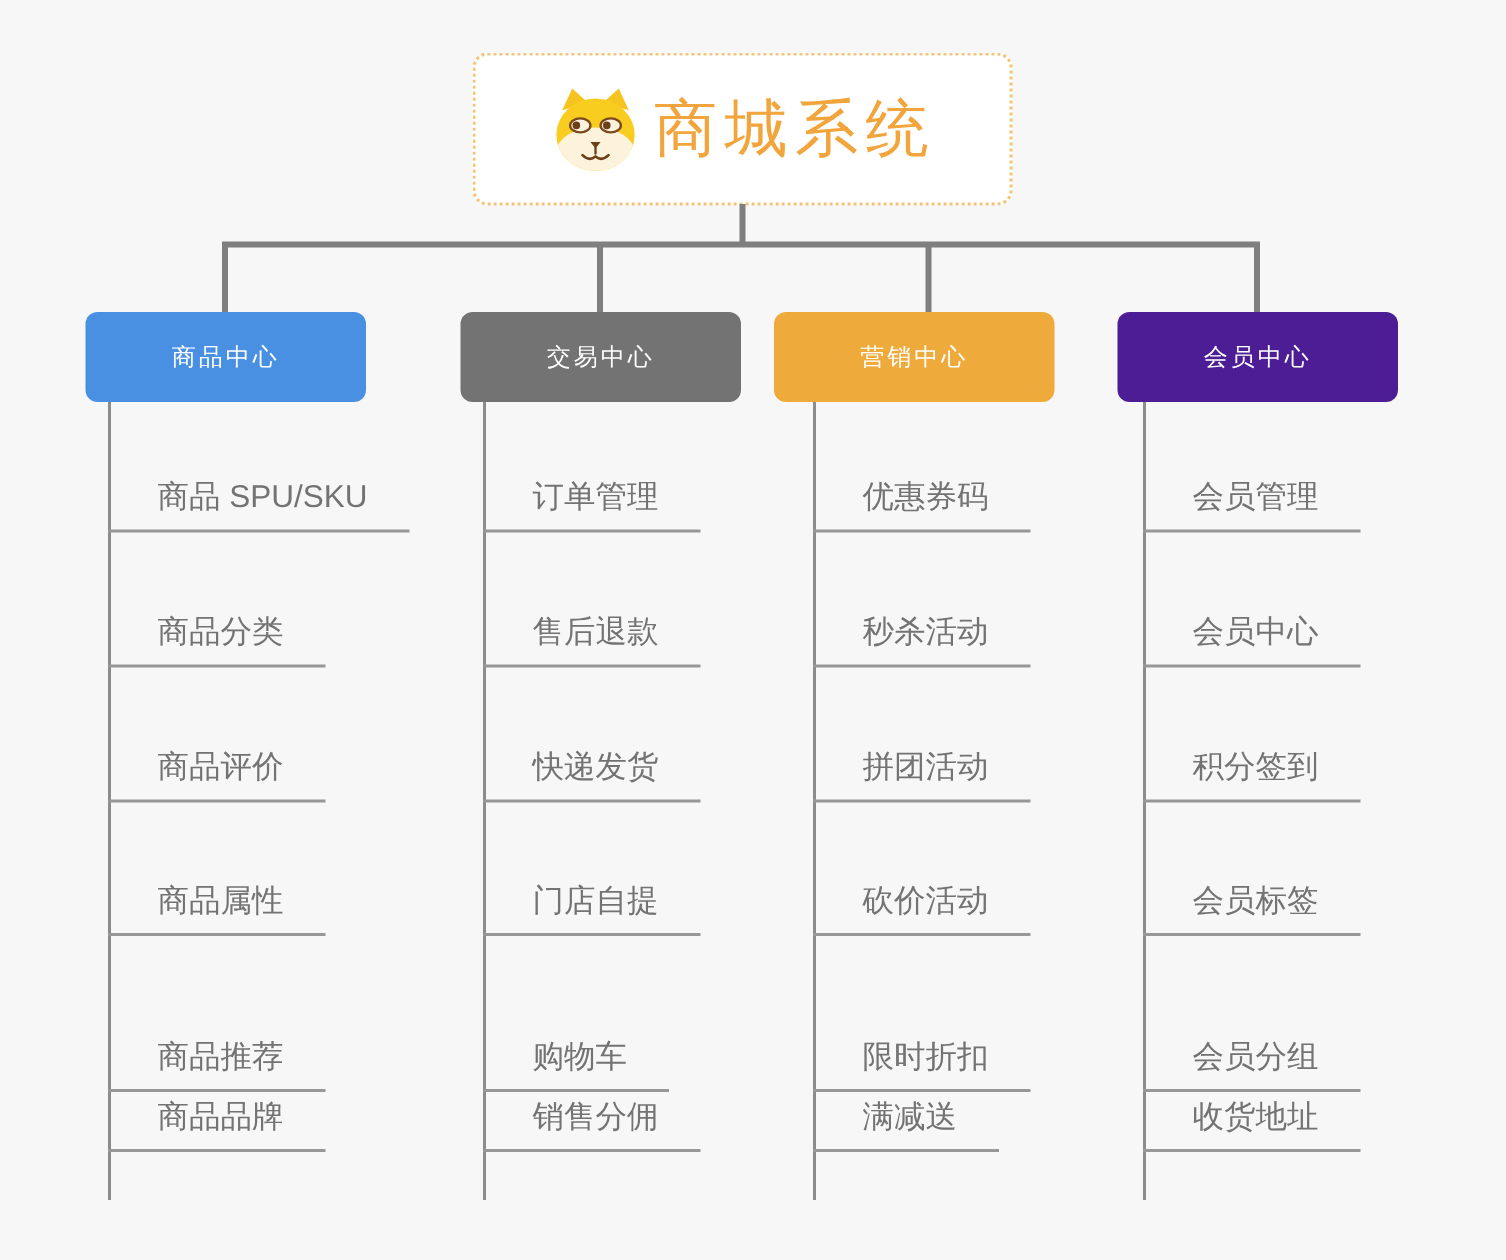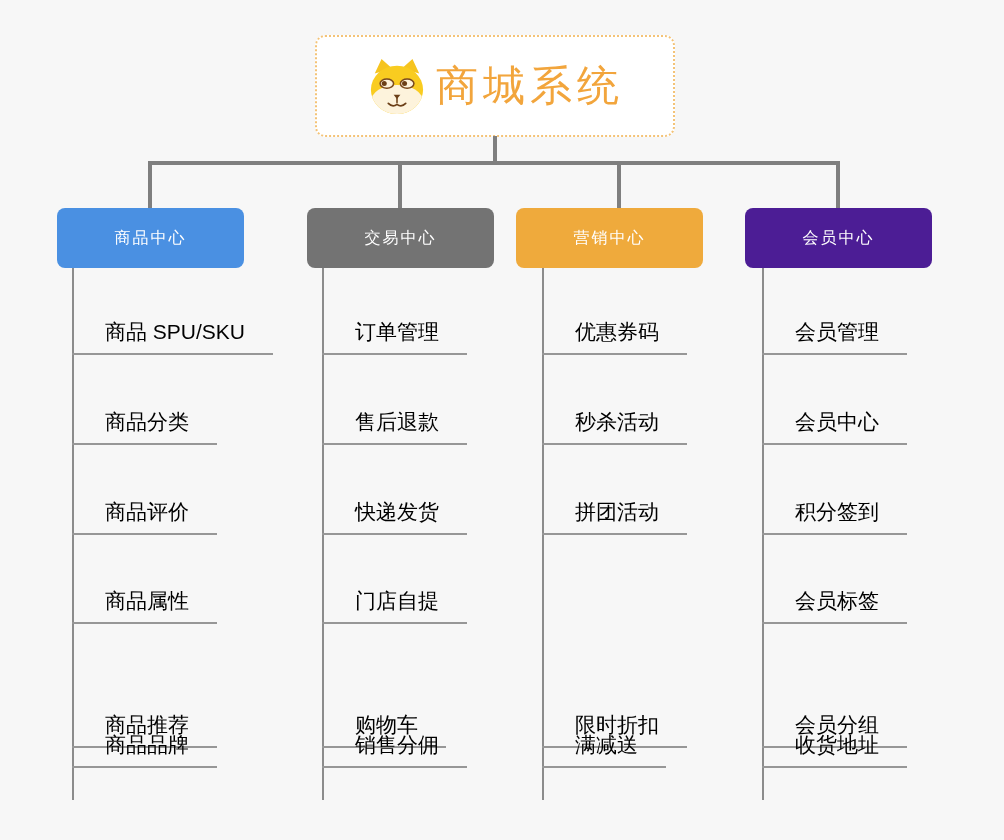--- a/index.html
+++ b/index.html
@@ -24,25 +24,25 @@
   .branch-header{position:absolute;top:208px;width:187px;height:60px;border-radius:8px;
         color:#ffffff;font-size:16px;display:flex;align-items:center;justify-content:center;
         letter-spacing:2px;}
   .h0{left:57px;} .h1{left:307px;} .h2{left:516px;} .h3{left:745px;}
 
   
   .trunk{position:absolute;top:268px;width:2px;height:532px;background:#8c8c8c;}
   .t0{left:72px;} .t1{left:322px;} .t2{left:542px;} .t3{left:762px;}
 
   
-  .leaf{position:absolute;white-space:nowrap;font-size:21px;line-height:26px;color:#000000;
+  .leaf{position:absolute;white-space:nowrap;font-size:21px;line-height:26px;color:#737373;
         padding:0 28px 8px 33px;border-bottom:2px solid #979797;}
   .col0{left:72px;} .col1{left:322px;} .col2{left:542px;} .col3{left:762px;}
   .row0{top:319px;} .row1{top:409px;text-align:center;} .row2{top:499px;text-align:right;}
-  .row3{top:588px;text-align:right;} .row4{top:712px;} .row5{top:732px;}
+  .row3{top:588px;text-align:right;} .row4{top:692px;} .row5{top:732px;}
 </style>
 </head>
 <body>
 
 <div class="canvas">
 
   <div class="root">
     <span class="logo">
       <svg viewBox="0 0 64 60" width="62" height="58">
         <defs>
@@ -93,20 +93,21 @@
   <div class="leaf col1 row0">订单管理</div>
   <div class="leaf col1 row1">售后退款</div>
   <div class="leaf col1 row2">快递发货</div>
   <div class="leaf col1 row3">门店自提</div>
   <div class="leaf col1 row4">购物车</div>
   <div class="leaf col1 row5">销售分佣</div>
 
   <div class="leaf col2 row0">优惠券码</div>
   <div class="leaf col2 row1">秒杀活动</div>
   <div class="leaf col2 row2">拼团活动</div>
+  <div class="leaf col2 row3">砍价活动</div>
   <div class="leaf col2 row4">限时折扣</div>
   <div class="leaf col2 row5">满减送</div>
 
   <div class="leaf col3 row0">会员管理</div>
   <div class="leaf col3 row1">会员中心</div>
   <div class="leaf col3 row2">积分签到</div>
   <div class="leaf col3 row4">会员分组</div>
   <div class="leaf col3 row3">会员标签</div>
   <div class="leaf col3 row5">收货地址</div>
 

